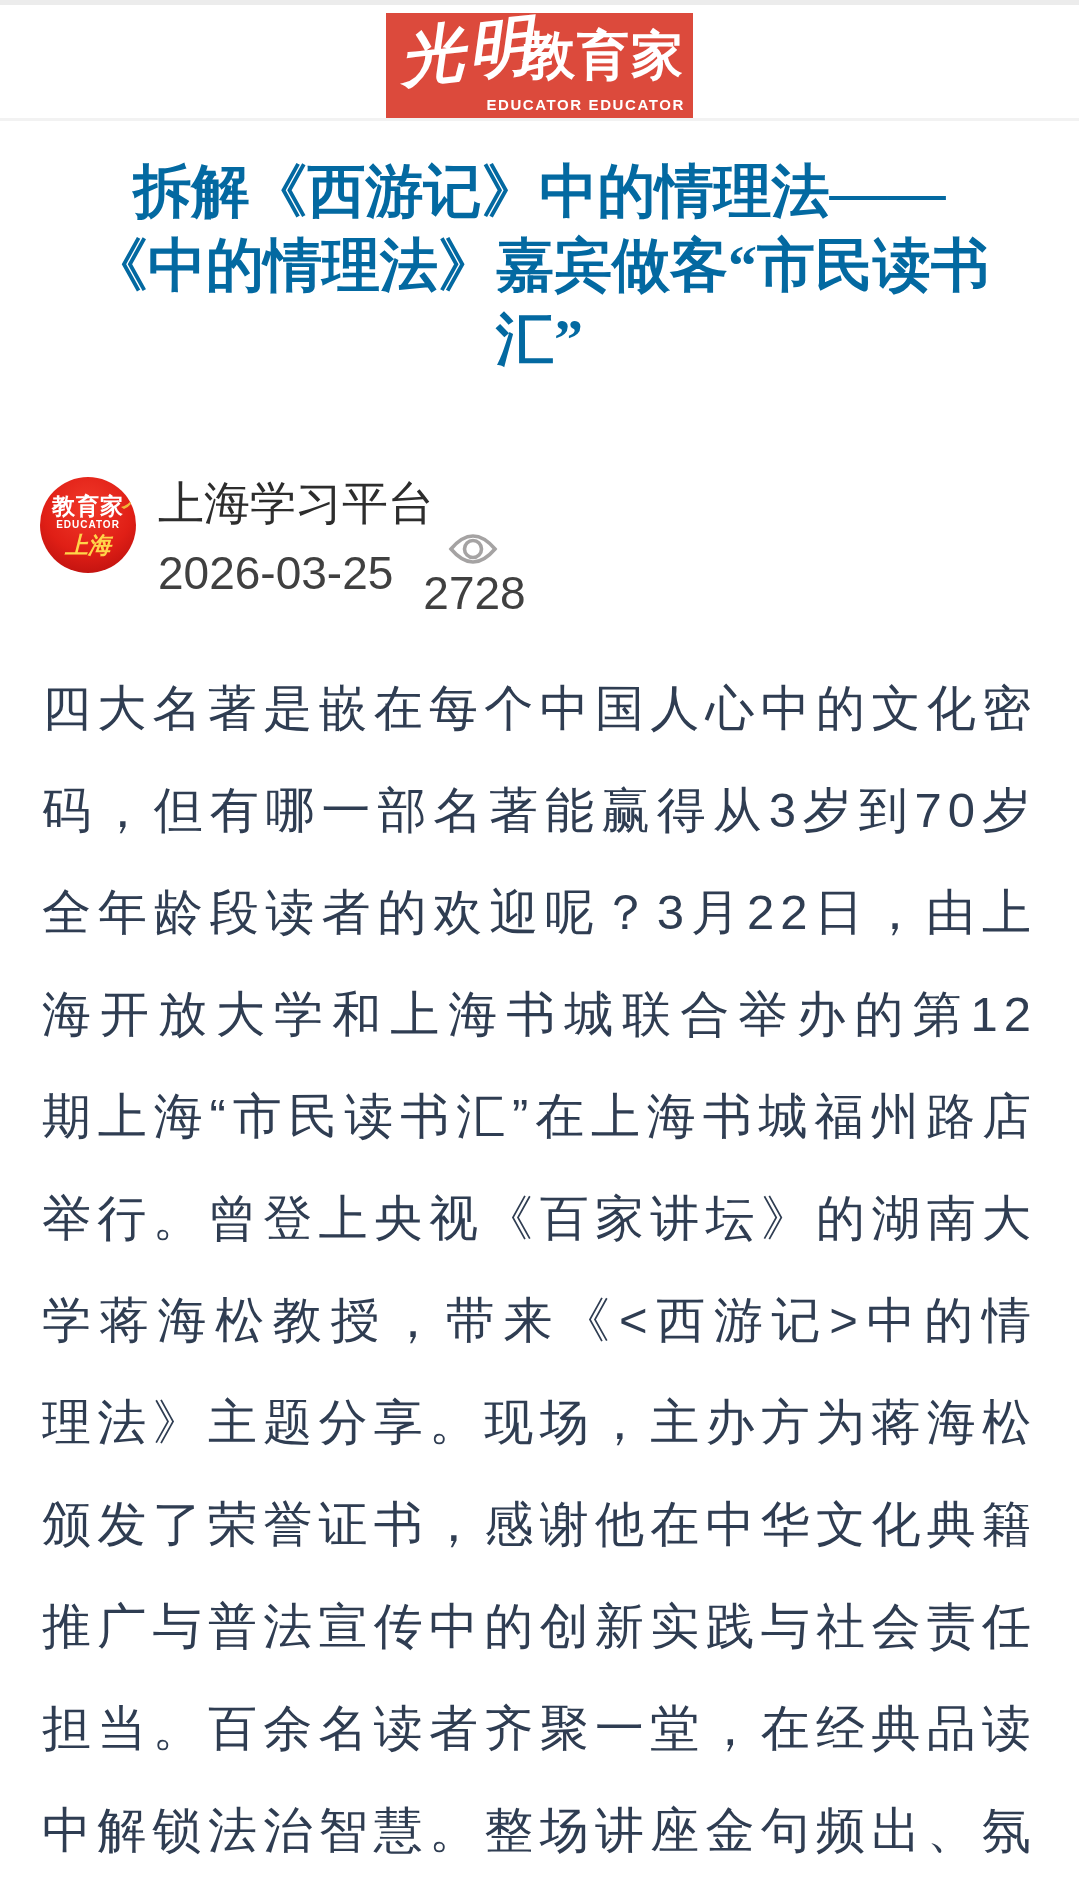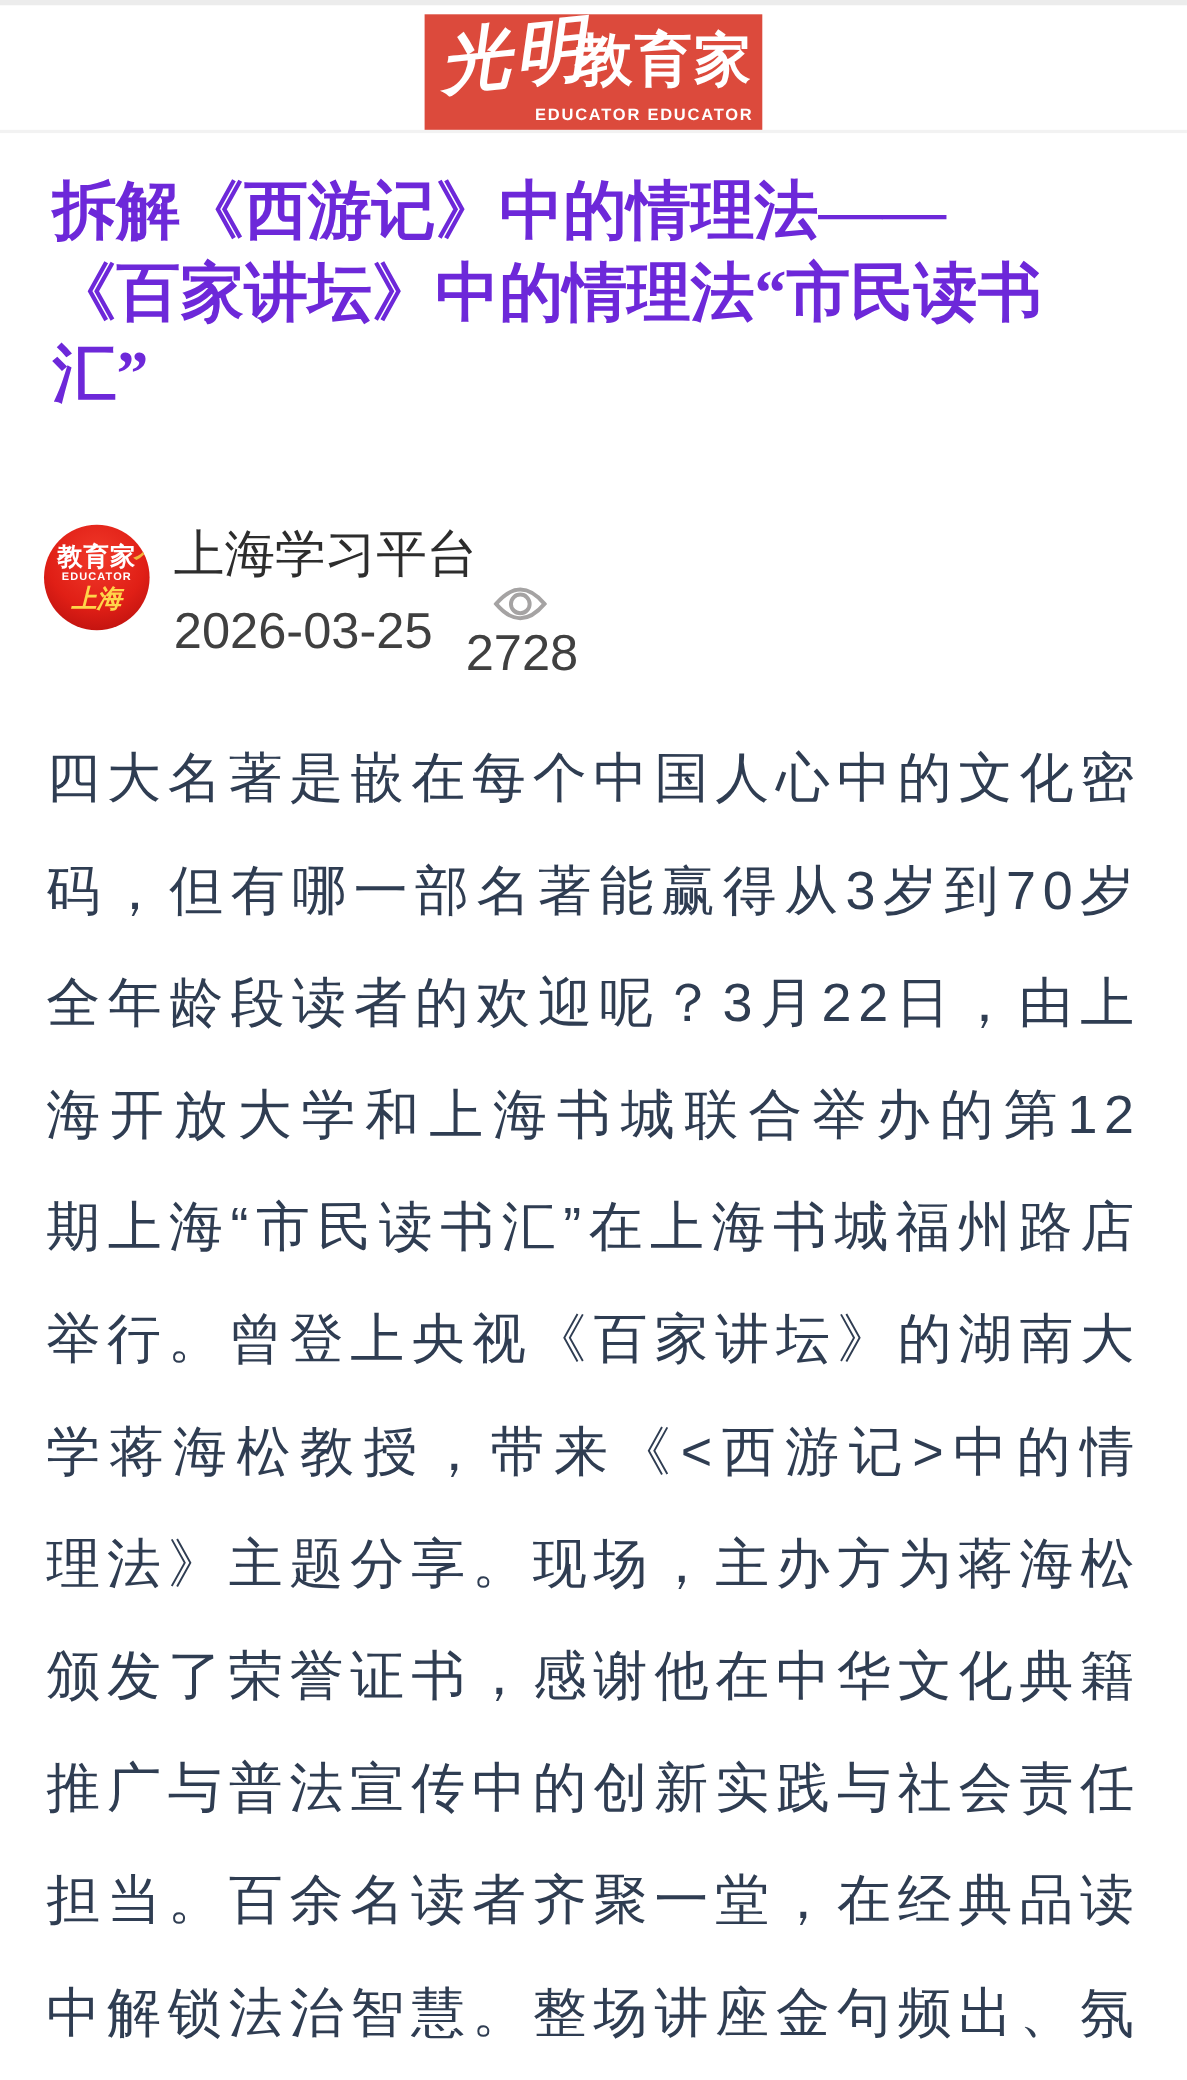--- a/index.html
+++ b/index.html
@@ -30,22 +30,23 @@
     font-family:"Liberation Sans", sans-serif; font-weight:bold;
     font-size:52px; line-height:56px; letter-spacing:2px;
   }
   .logo-sub {
     position:absolute; right:8px; bottom:5px;
     font-size:15px; font-weight:bold; letter-spacing:1.6px;
     font-family:"Liberation Sans", sans-serif;
   }
   .article-title {
     margin:34px 48px 0;
+    text-align:center;
     font-family:"Liberation Serif","DejaVu Serif", serif;
-    font-weight:bold; color:#6d28d9;
+    font-weight:bold; color:#0369a1;
     font-size:58px; line-height:74px;
   }
   .article-title span { display:block; }
   .author-row {
     margin:100px 0 0 40px;
     display:flex; align-items:flex-start;
   }
   .avatar {
     width:96px; height:96px; border-radius:50%;
     background:radial-gradient(circle at 50% 32%, #f1392a 0%, #e01f16 55%, #b00c0c 100%);
@@ -85,21 +86,21 @@
 <header class="site-header">
   <div class="logo">
     <span class="logo-script">光明</span>
     <span class="logo-text">教育家</span>
     <span class="logo-sub">EDUCATOR EDUCATOR</span>
   </div>
 </header>
 
 <h1 class="article-title">
   <span>拆解《西游记》中的情理法——</span>
-  <span>《百家讲坛》中的情理法“市民读书</span>
+  <span>《中的情理法》嘉宾做客“市民读书</span>
   <span>汇”</span>
 </h1>
 
 <div class="author-row">
   <div class="avatar">
     <span class="avatar-l1">教育家<svg class="avatar-swoosh" width="16" height="14" viewBox="0 0 16 14">
           <path d="M1 11 Q9 9 14 1 Q13 9 4 13 Z" fill="#f0b63a"></path>
         </svg></span>
     <span class="avatar-l2">EDUCATOR</span>
     <span class="avatar-l3">上海</span>

